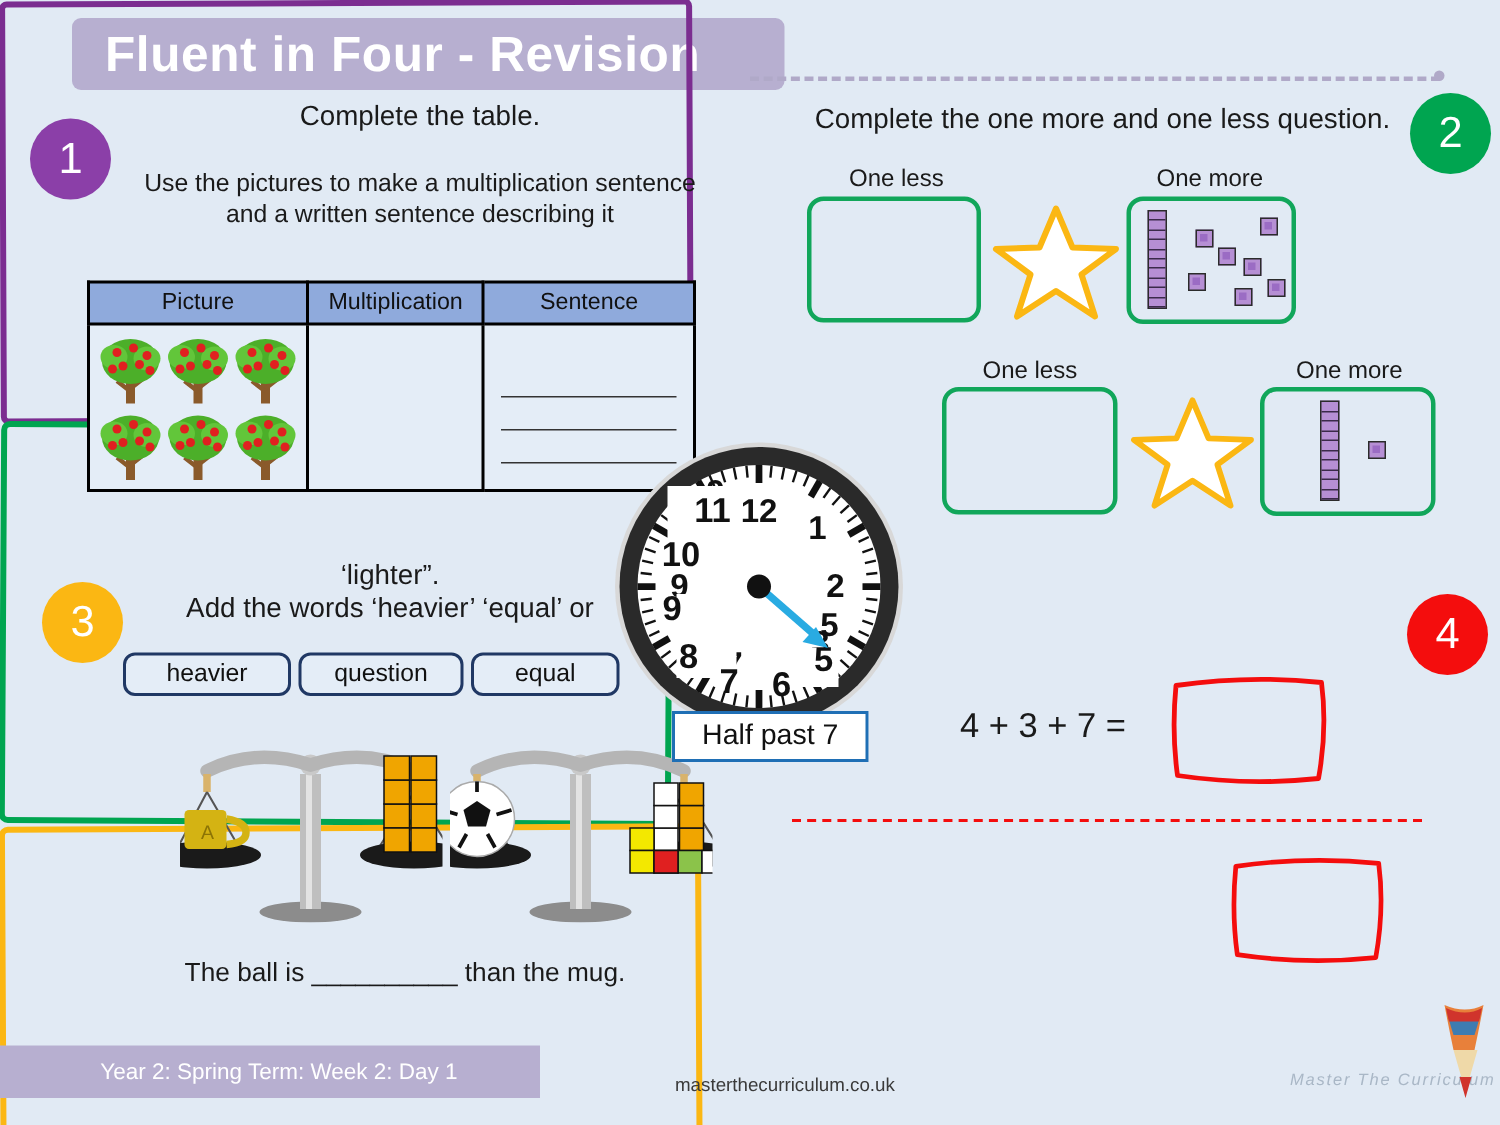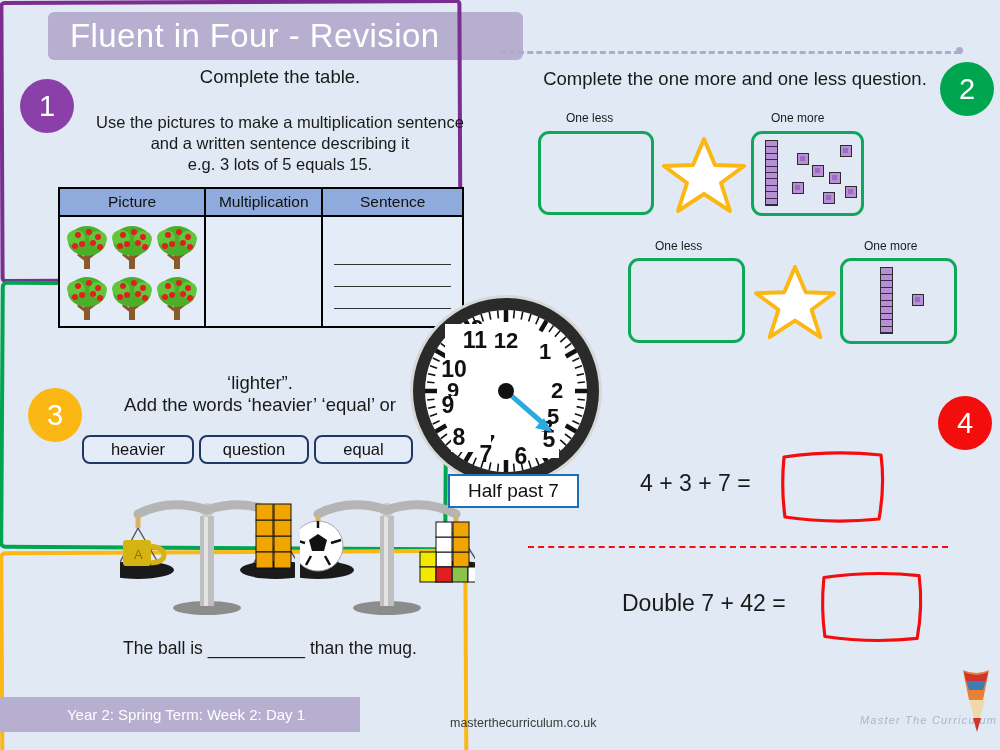--- a/index.html
+++ b/index.html
@@ -19,21 +19,21 @@
   #title-banner {
     position: absolute; left: 48px; top: 12px;
     width: 475px; height: 48px;
     background: #B7AFD0;
     border-radius: 6px;
     display: flex; align-items: center; padding-left: 22px;
   }
   #title-text {
     color: #FFFFFF;
     font-size: 33px;
-    font-weight: 400;
+    font-weight: 700;
     letter-spacing: 0.4px;
     white-space: nowrap;
   }
   #title-dash {
     position: absolute; left: 500px; top: 51px;
     width: 460px; height: 0;
     border-top: 3px dashed #B0A9C8;
   }
   #title-dot {
     position: absolute; left: 956px; top: 47px;
@@ -99,21 +99,21 @@
   
   #q2-frame {
     left: 512px; top: 96px; width: 448px; height: 268px;
     border: 4px solid #00A550;
     border-radius: 6px;
     transform: rotate(0.35deg);
   }
   #q2-badge { left: 940px; top: 62px; background: #00A550; }
   #q2-prompt { left: 520px; top: 68px; width: 430px; }
   .ol-label {
-    position: absolute; font-size: 12px; color: #1A1A1A; z-index: 5;
+    position: absolute; font-size: 16px; color: #1A1A1A; z-index: 5;
   }
   .ans-box {
     position: absolute;
     border: 3px solid #11A65A;
     border-radius: 11px;
     background: transparent;
     z-index: 5;
   }
   .val-box {
     position: absolute;
@@ -225,21 +225,20 @@
   </div>
   <div id="title-dash"></div>
   <div id="title-dot"></div>
 
   <div id="q1-frame"></div>
   <div id="q1-badge" class="badge">1</div>
   <div id="q1-prompt" class="prompt">Complete the table.</div>
   <div id="q1-sub">
     <div>Use the pictures to make a multiplication sentence</div>
     <div>and a written sentence describing it</div>
-    <div>e.g. 3 lots of 5 equals 15.</div>
   </div>
 
   <table id="q1-table">
     <thead>
       <tr>
         <th class="col-pic">Picture</th>
         <th class="col-mult">Multiplication</th>
         <th class="col-sent">Sentence</th>
       </tr>
     </thead>
@@ -477,21 +476,20 @@
   <div id="q3-sentence">The ball is __________ than the mug.</div>
 
   <div id="q4-badge" class="badge">4</div>
   <div id="q4-div"></div>
 
   <div class="eq" style="left:640px; top:470px;">4 + 3 + 7 =</div>
   <svg class="hand-box" style="left:778px; top:448px;" width="110" height="78" viewBox="0 0 110 78">
     <path d="M6 9 Q55 2 103 7 Q107 38 101 71 Q54 76 7 69 Q3 40 6 9 Z" fill="none" stroke="#F40D0D" stroke-width="3.2" stroke-linejoin="round"></path>
   </svg>
 
-  <div class="eq" style="left:622px; top:590px;">Double 7 + 42 =</div>
   <svg class="hand-box" style="left:818px; top:567px;" width="108" height="80" viewBox="0 0 110 78">
     <path d="M6 9 Q55 2 103 7 Q107 38 101 71 Q54 76 7 69 Q3 40 6 9 Z" fill="none" stroke="#F40D0D" stroke-width="3.2" stroke-linejoin="round"></path>
   </svg>
 
   <div id="clock-wrap">
     <svg width="198" height="198" viewBox="0 0 198 198">
       <circle cx="99" cy="99" r="96" fill="#D8D8D8"></circle>
       <circle cx="99" cy="99" r="93" fill="#2A2A2A"></circle>
       <circle cx="99" cy="99" r="81" fill="#FFFFFF"></circle>
 

